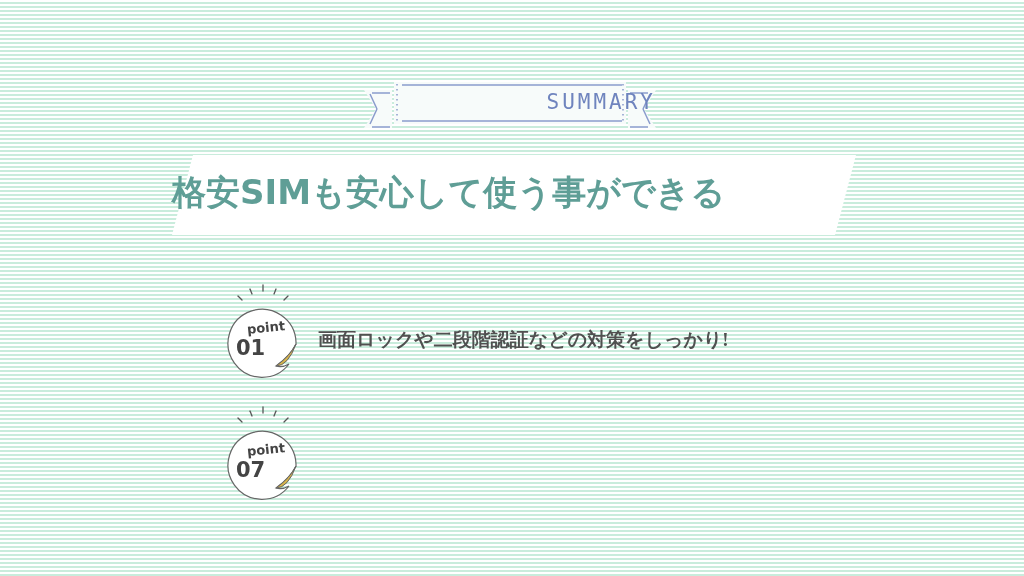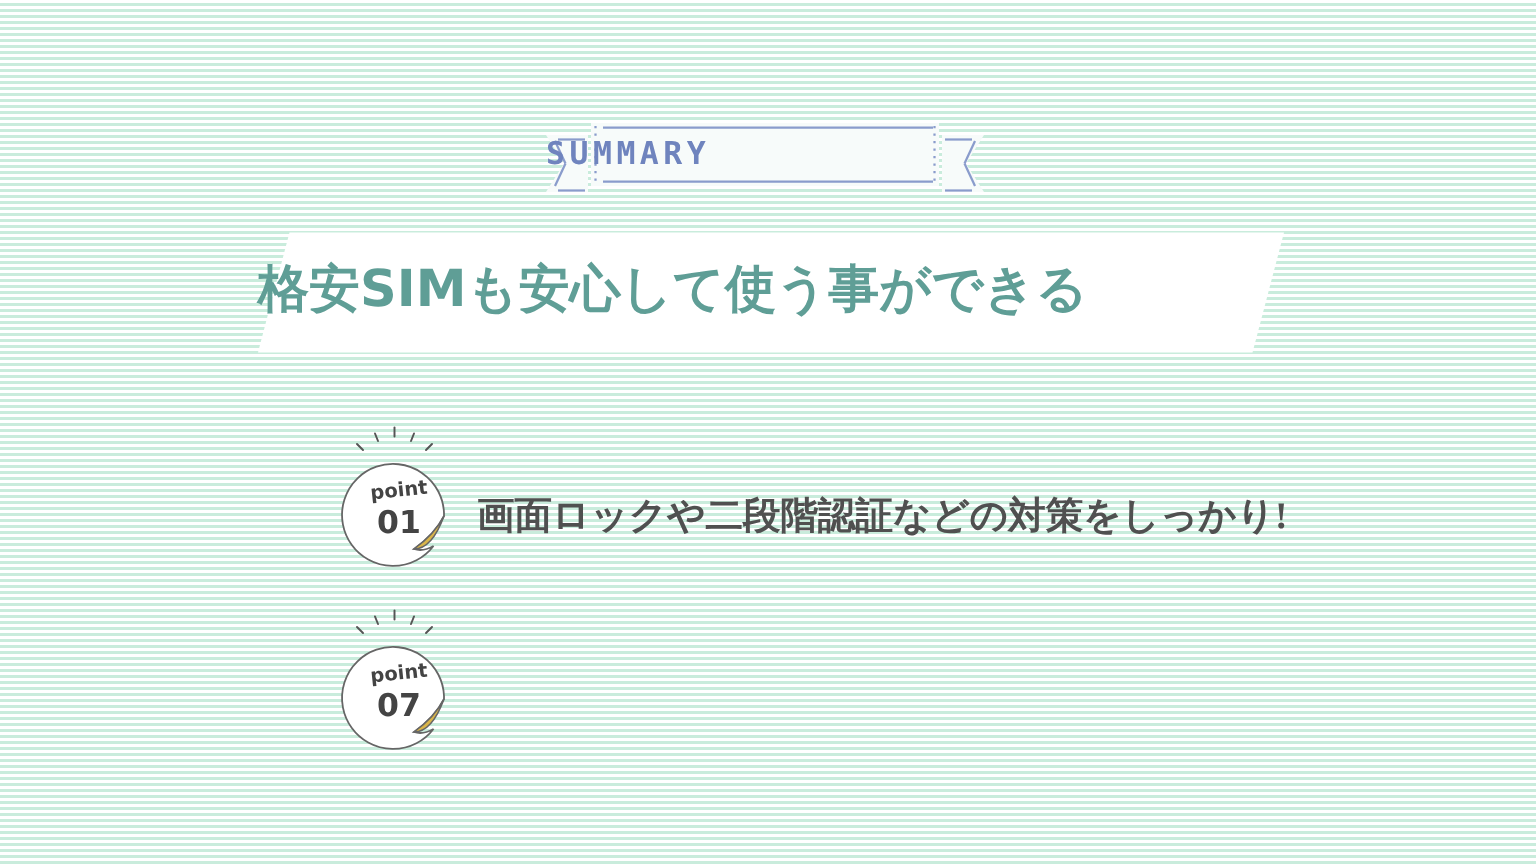--- a/index.html
+++ b/index.html
@@ -4,45 +4,45 @@
 <style>
   html, body { margin: 0; padding: 0; }
   body {
     width: 1024px; height: 576px; overflow: hidden; position: relative;
     background: repeating-linear-gradient(to bottom, #ffffff 0px, #ffffff 2px, #c9ecdc 2px, #c9ecdc 4px);
     font-family: "DejaVu Sans", sans-serif;
   }
   .ribbon { position: absolute; left: 364px; top: 82px; width: 292px; height: 50px; }
   .ribbon svg { position: absolute; left: 0; top: 0; }
   .ribbon-label {
-    position: absolute; left: 0; right: 0; top: 8px; text-align: left;
-    font-family: "DejaVu Sans Mono", monospace; font-weight: bold; font-size: 21px;
+    position: absolute; left: 0; right: 0; top: 8px; text-align: right;
+    font-family: "DejaVu Sans Mono", monospace; font-weight: normal; font-size: 21px;
     letter-spacing: 3px; color: #6f84be;
   }
   .heading-box { position: absolute; left: 0; top: 0; }
   .heading-text {
     position: absolute; left: 172px; width: 684px; top: 170px; 
     font-family: "DejaVu Sans", sans-serif; font-weight: bold; font-size: 34px;
     color: #5f9e96; letter-spacing: 0px;
   }
   .point { position: absolute; left: 226px; width: 700px; height: 110px; }
   .badge { position: absolute; left: 0; top: 0; width: 80px; height: 110px; }
   .badge svg { position: absolute; left: 0; top: 0; }
   .badge-word {
     position: absolute; left: 10px; width: 60px; top: 38px; text-align: center;
     font-family: "DejaVu Sans", sans-serif; font-weight: bold; font-size: 13px; color: #444;
     transform: rotate(-6deg);
   }
   .badge-num {
-    position: absolute; left: 10px; width: 60px; top: 54px; text-align: center;
+    position: absolute; left: 10px; width: 60px; top: 54px; text-align: left;
     font-family: "DejaVu Sans", sans-serif; font-weight: bold; font-size: 21px; color: #444;
   }
   .point-text {
     position: absolute; left: 92px; top: 45px; white-space: nowrap;
-    font-family: Liberation Serif, serif; font-weight: bold; font-size: 25px; color: #505050;
+    font-family: Liberation Serif, serif; font-weight: bold; font-size: 19px; color: #505050;
   }
 </style>
 </head>
 <body>
 
 <div class="ribbon">
   <svg width="292" height="50" viewBox="0 0 292 50">
 
     <polygon points="0,8 28,8 28,46 0,46 12,27" fill="#f7fbfa"></polygon>
     <line x1="8" y1="11" x2="26" y2="11" stroke="#8a9ccc" stroke-width="1.5"></line>

